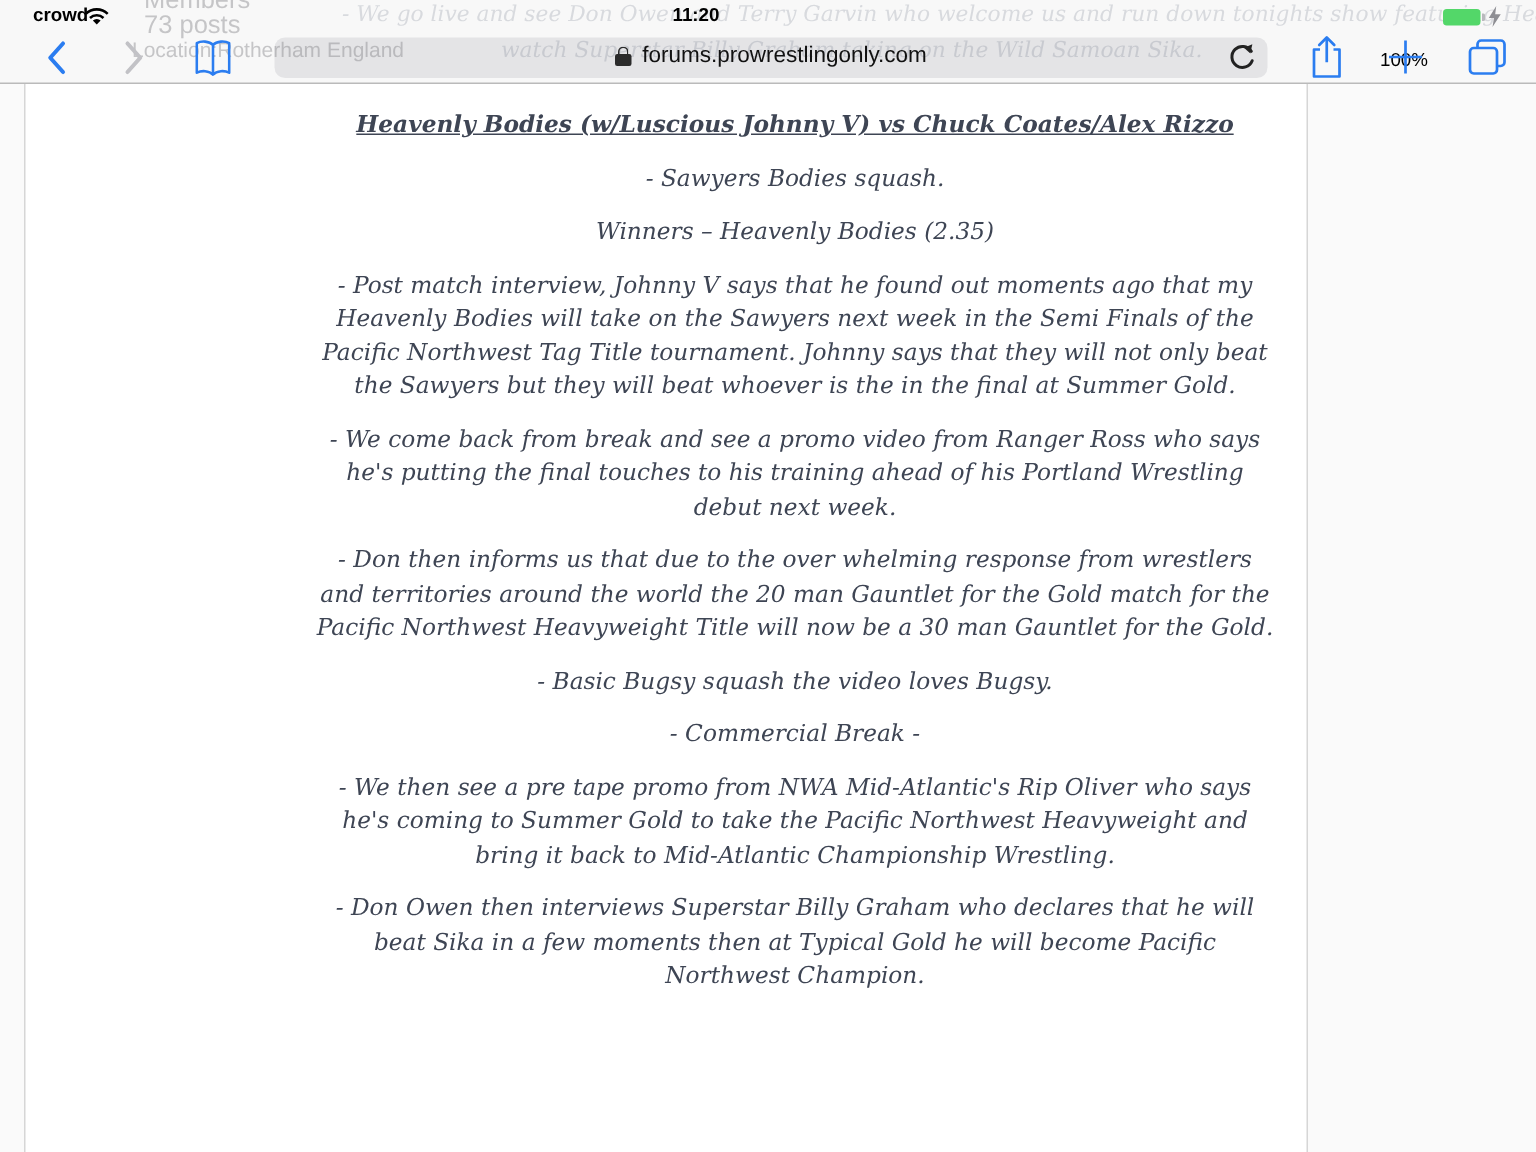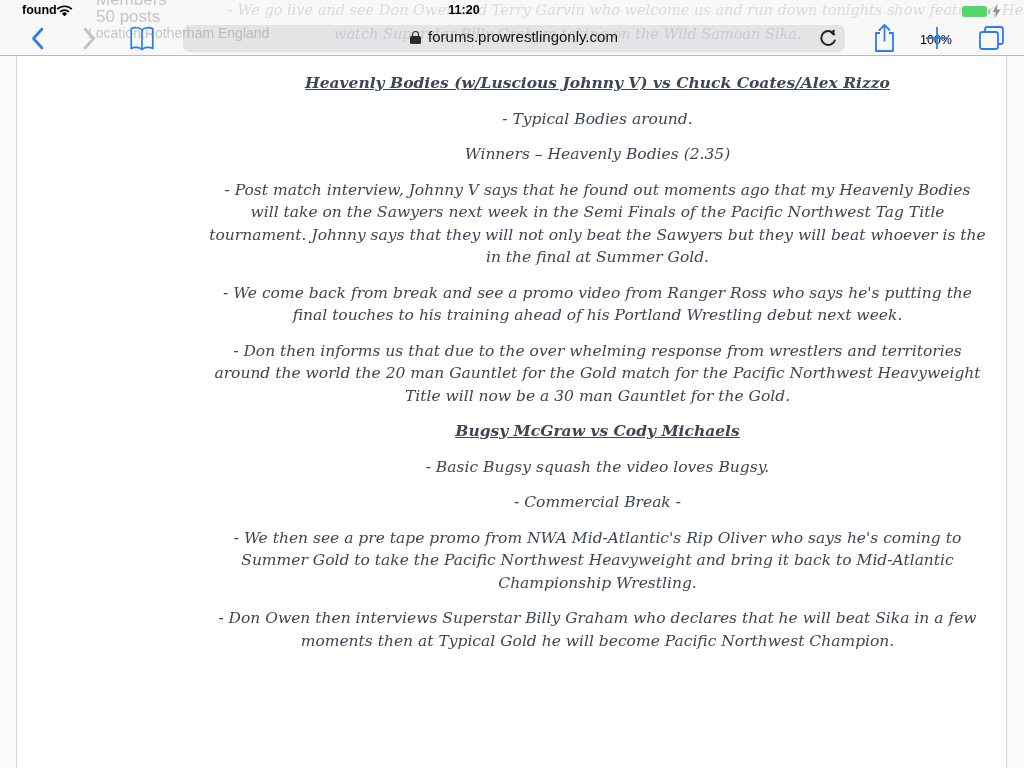--- a/index.html
+++ b/index.html
@@ -30,40 +30,40 @@
   .lock .body { position:absolute; bottom:0; left:0; width:11px; height:8px; background:#2b2b2b; border-radius:1.5px; }
 
   .tb-icon { position:absolute; z-index:6; cursor:pointer; }
 
   .batt { position:absolute; left:962px; top:6px; width:25px; height:11px;
           border-radius:2.5px; z-index:6; }
   .batt::after { content:""; position:absolute; right:-3px; top:3px; width:2px; height:5px;
           background:#b9b9bd; border-radius:0 1px 1px 0; }
 
   
-  .page-panel { position:absolute; top:56px; left:16px; width:991px; height:712px;
+  .page-panel { position:absolute; top:56px; left:16px; width:856px; height:712px;
           background:#ffffff; border-left:1px solid #d6d6d6; border-right:1px solid #d6d6d6; }
   .post-body { padding:3px 20px 0 192px; text-align:center;
           font-family:"DejaVu Serif", serif; font-style:italic;
           color:#3e4554; font-size:15.5px; }
   .blk { margin:13px 0; line-height:22.5px; }
   .blk.heading { font-weight:bold; text-decoration:underline; }
 </style>
 </head>
 <body>
 
 <div class="chrome">
 
   <div class="ghost ghost-meta" style="left:96px; top:-10px; font-size:17px;">Members</div>
-  <div class="ghost ghost-meta" style="left:96px; top:7px; font-size:17px;">50 posts</div>
+  <div class="ghost ghost-meta" style="left:96px; top:7px; font-size:17px;">73 posts</div>
   <div class="ghost ghost-meta" style="left:88px; top:25px;">Location:Rotherham England</div>
   <div class="ghost ghost-script" style="left:228px; top:2px;">- We go live and see Don Owen and Terry Garvin who welcome us and run down tonights show featuring Heavenly Bodies, Bugsy McGraw and in the</div>
   <div class="ghost ghost-script" style="left:334px; top:26px;">watch Superstar Billy Graham taking on the Wild Samoan Sika.</div>
 
-  <div class="status-item bold" style="left:22px; top:3px;">found</div>
+  <div class="status-item bold" style="left:22px; top:3px;">crowd</div>
   <svg class="status-item" style="left:56px; top:5px;" width="17" height="12" viewBox="0 0 17 12">
     <path d="M1.2 4.2 A10.5 10.5 0 0 1 15.8 4.2" stroke="#000" stroke-width="1.7" fill="none"></path>
     <path d="M4.0 7.0 A6.5 6.5 0 0 1 13.0 7.0" stroke="#000" stroke-width="1.7" fill="none"></path>
     <path d="M8.5 11.3 L11.1 8.7 A3.6 3.6 0 0 0 5.9 8.7 Z" fill="#000"></path>
   </svg>
   <div class="status-item bold" style="left:0; width:928px; text-align:center; top:3px;">11:20</div>
   <div class="status-item" style="left:920px; top:4px;margin-top:29px;">100%</div>
   <div class="batt" style="background:#53d769;"></div>
   <svg class="status-item" style="left:992px; top:4px;" width="9" height="14" viewBox="0 0 9 14">
     <polygon points="5.5,0 0.5,8 4,8 3,14 8.5,5.5 4.8,5.5" fill="#8e8e93"></polygon>
@@ -103,24 +103,23 @@
   </svg>
   <svg class="tb-icon" style="left:978px; top:25px;" width="27" height="26" viewBox="0 0 27 26">
     <rect x="7" y="2" width="18" height="17" rx="2.5" stroke="#2b7df0" stroke-width="1.8" fill="none"></rect>
     <rect x="2" y="7" width="18" height="17" rx="2.5" stroke="#2b7df0" stroke-width="1.8" fill="#f8f8f8"></rect>
   </svg>
 </div>
 
 <div class="page-panel">
   <div class="post-body">
       <div class="blk heading">Heavenly Bodies (w/Luscious Johnny V) vs Chuck Coates/Alex Rizzo</div>
-      <div class="blk para">- Typical Bodies around.</div>
+      <div class="blk para">- Sawyers Bodies squash.</div>
       <div class="blk para">Winners – Heavenly Bodies (2.35)</div>
       <div class="blk para">- Post match interview, Johnny V says that he found out moments ago that my Heavenly Bodies will take on the Sawyers next week in the Semi Finals of the Pacific Northwest Tag Title tournament. Johnny says that they will not only beat the Sawyers but they will beat whoever is the in the final at Summer Gold.</div>
       <div class="blk para">- We come back from break and see a promo video from Ranger Ross who says he's putting the final touches to his training ahead of his Portland Wrestling debut next week.</div>
       <div class="blk para">- Don then informs us that due to the over whelming response from wrestlers and territories around the world the 20 man Gauntlet for the Gold match for the Pacific Northwest Heavyweight Title will now be a 30 man Gauntlet for the Gold.</div>
-      <div class="blk heading">Bugsy McGraw vs Cody Michaels</div>
       <div class="blk para">- Basic Bugsy squash the video loves Bugsy.</div>
       <div class="blk para">- Commercial Break -</div>
       <div class="blk para">- We then see a pre tape promo from NWA Mid-Atlantic's Rip Oliver who says he's coming to Summer Gold to take the Pacific Northwest Heavyweight and bring it back to Mid-Atlantic Championship Wrestling.</div>
       <div class="blk para">- Don Owen then interviews Superstar Billy Graham who declares that he will beat Sika in a few moments then at Typical Gold he will become Pacific Northwest Champion.</div>
     </div>
 </div>
 
 </body></html>

